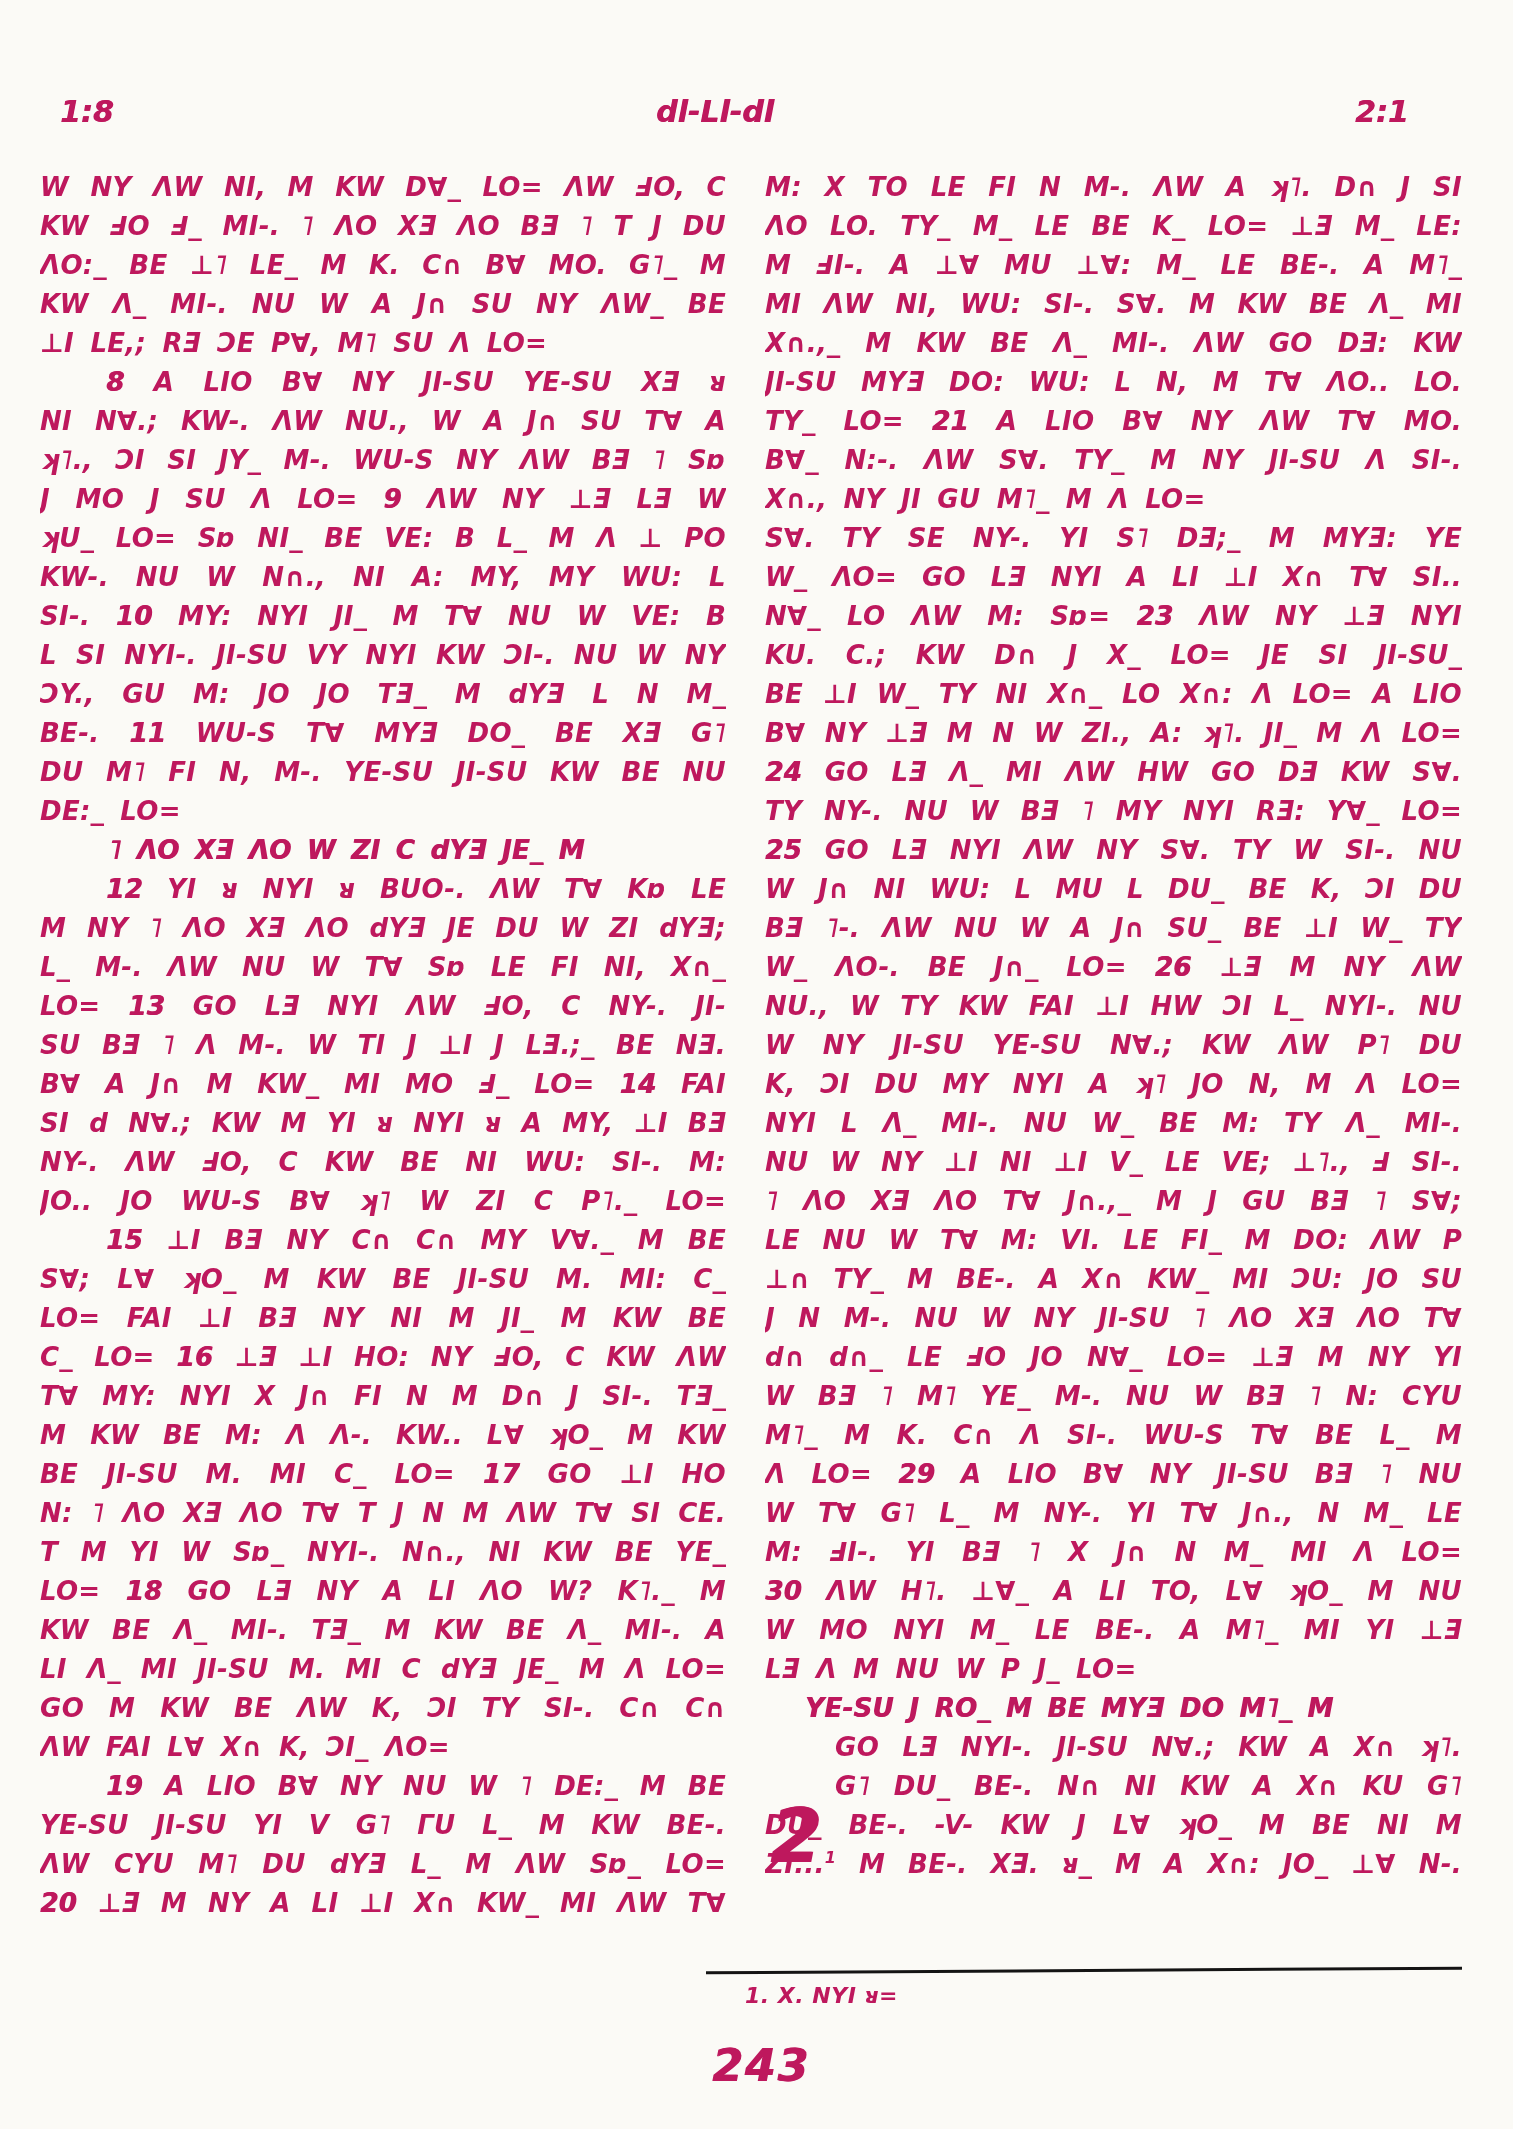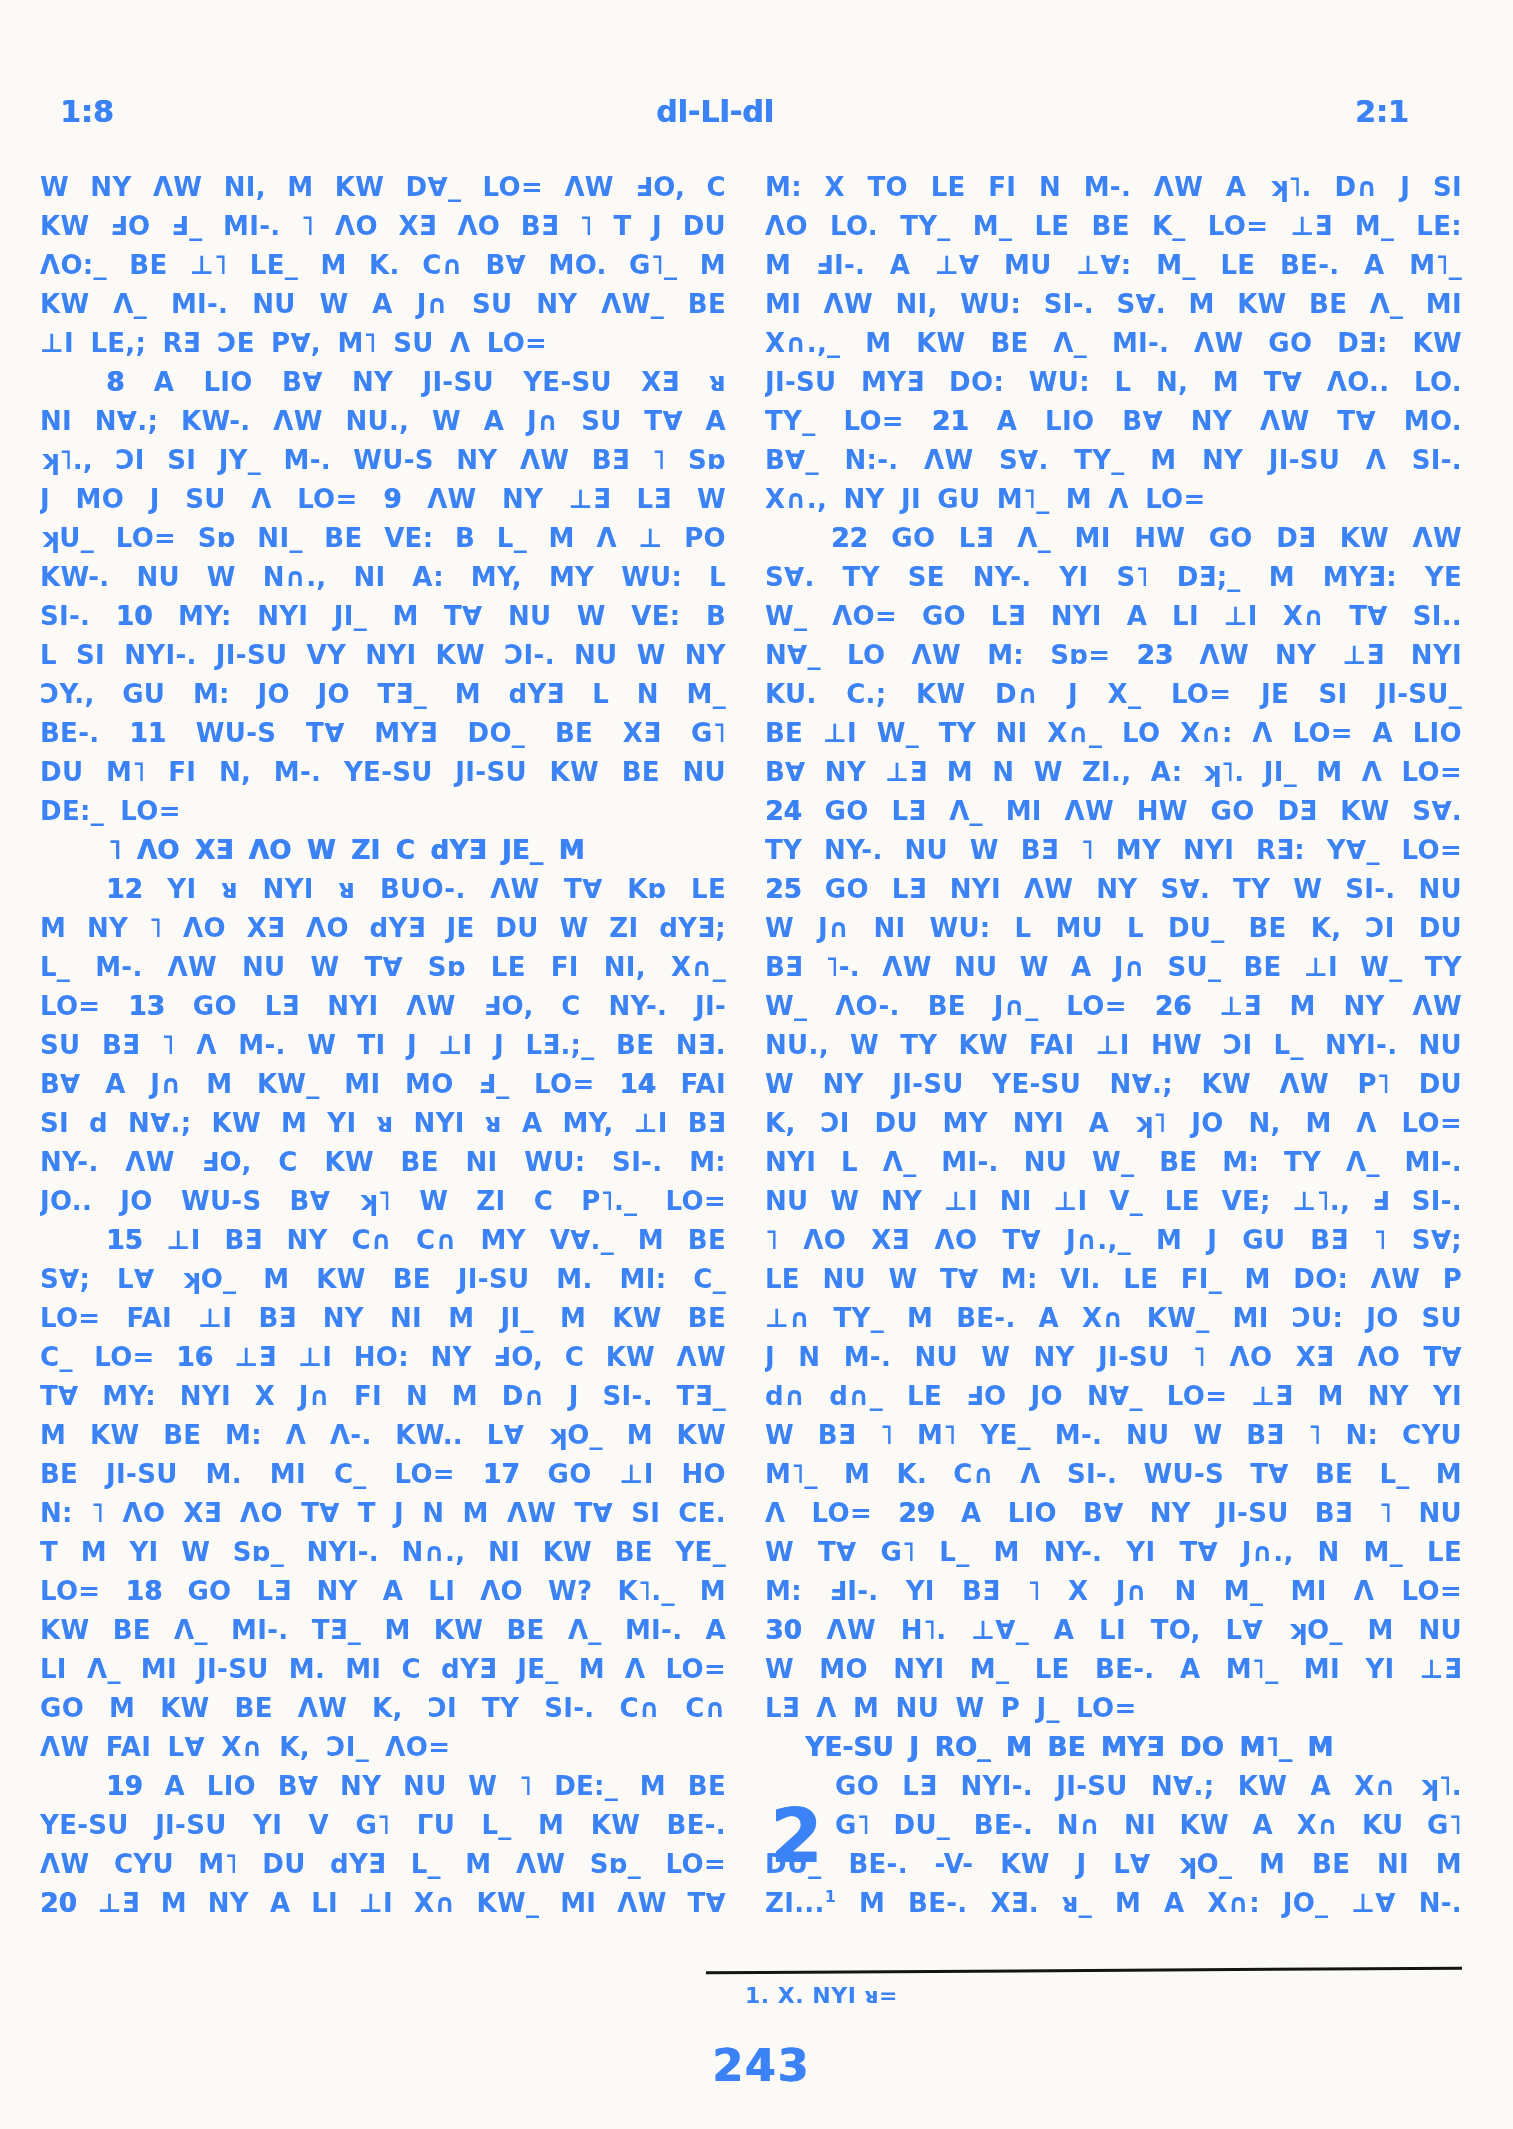--- a/index.html
+++ b/index.html
@@ -1,18 +1,18 @@
 <!DOCTYPE html>
 <html><head>
 <meta charset="utf-8">
 <style>
   html,body{margin:0;padding:0;background:#888;}
   .page{
     position:relative;width:1513px;height:2129px;background:#fbfaf6;
-    font-family:"DejaVu Sans",sans-serif;color:#3b82f6;overflow:hidden;
+    font-family:"DejaVu Sans",sans-serif;color:#be185d;overflow:hidden;font-style:italic;
   }
   .hdr{position:absolute;top:94px;font-size:30px;font-weight:bold;
        text-shadow:0.6px 0 currentColor;white-space:nowrap;}
   .hdr-left{left:60px;}
   .hdr-center{left:656px;}
   .hdr-right{left:1355px;}
   .col{position:absolute;top:168px;font-size:26px;font-weight:bold;
        line-height:39px;letter-spacing:0.3px;}
   .col-left{left:40px;width:686px;}
   .col-right{left:765px;width:697px;}
@@ -92,21 +92,20 @@
   <div class="col col-right">
       <div class="line"><span class="n">M: X TO LE FI N M-. ΛW A ʞ˥. D∩ J SI</span></div>
       <div class="line"><span class="n">ΛO LO. TY_ M_ LE BE K_ LO= ⊥Ǝ M_ LE:</span></div>
       <div class="line"><span class="n">M ℲI-. A ⊥∀ MU ⊥∀: M_ LE BE-. A M˥_</span></div>
       <div class="line"><span class="n">MI ΛW NI, WU: SI-. S∀. M KW BE Λ_ MI</span></div>
       <div class="line"><span class="n">X∩.,_ M KW BE Λ_ MI-. ΛW GO DƎ: KW</span></div>
       <div class="line"><span class="n">JI-SU MYƎ DO: WU: L N, M T∀ ΛO.. LO.</span></div>
       <div class="line"><span class="n">TY_ LO= </span><span class="v">21</span><span class="n"> A LIO B∀ NY ΛW T∀ MO.</span></div>
       <div class="line"><span class="n">B∀_ N:-. ΛW S∀. TY_ M NY JI-SU Λ SI-.</span></div>
       <div class="line end"><span class="n">X∩., NY JI GU M˥_ M Λ LO=</span></div>
-      <div class="line ind"><span class="v">22</span><span class="n"> GO LƎ Λ_ MI HW GO DƎ KW ΛW</span></div>
       <div class="line"><span class="n">S∀. TY SE NY-. YI S˥ DƎ;_ M MYƎ: YE</span></div>
       <div class="line"><span class="n">W_ ΛO= GO LƎ NYI A LI ⊥I X∩ T∀ SI..</span></div>
       <div class="line"><span class="n">N∀_ LO ΛW M: Sɒ= </span><span class="v">23</span><span class="n"> ΛW NY ⊥Ǝ NYI</span></div>
       <div class="line"><span class="n">KU. C.; KW D∩ J X_ LO= JE SI JI-SU_</span></div>
       <div class="line"><span class="n">BE ⊥I W_ TY NI X∩_ LO X∩: Λ LO= A LIO</span></div>
       <div class="line"><span class="n">B∀ NY ⊥Ǝ M N W ZI., A: ʞ˥. JI_ M Λ LO=</span></div>
       <div class="line"><span class="v">24</span><span class="n"> GO LƎ Λ_ MI ΛW HW GO DƎ KW S∀.</span></div>
       <div class="line"><span class="n">TY NY-. NU W BƎ ˥ MY NYI RƎ: Y∀_ LO=</span></div>
       <div class="line"><span class="v">25</span><span class="n"> GO LƎ NYI ΛW NY S∀. TY W SI-. NU</span></div>
       <div class="line"><span class="n">W J∩ NI WU: L MU L DU_ BE K, ƆI DU</span></div>

